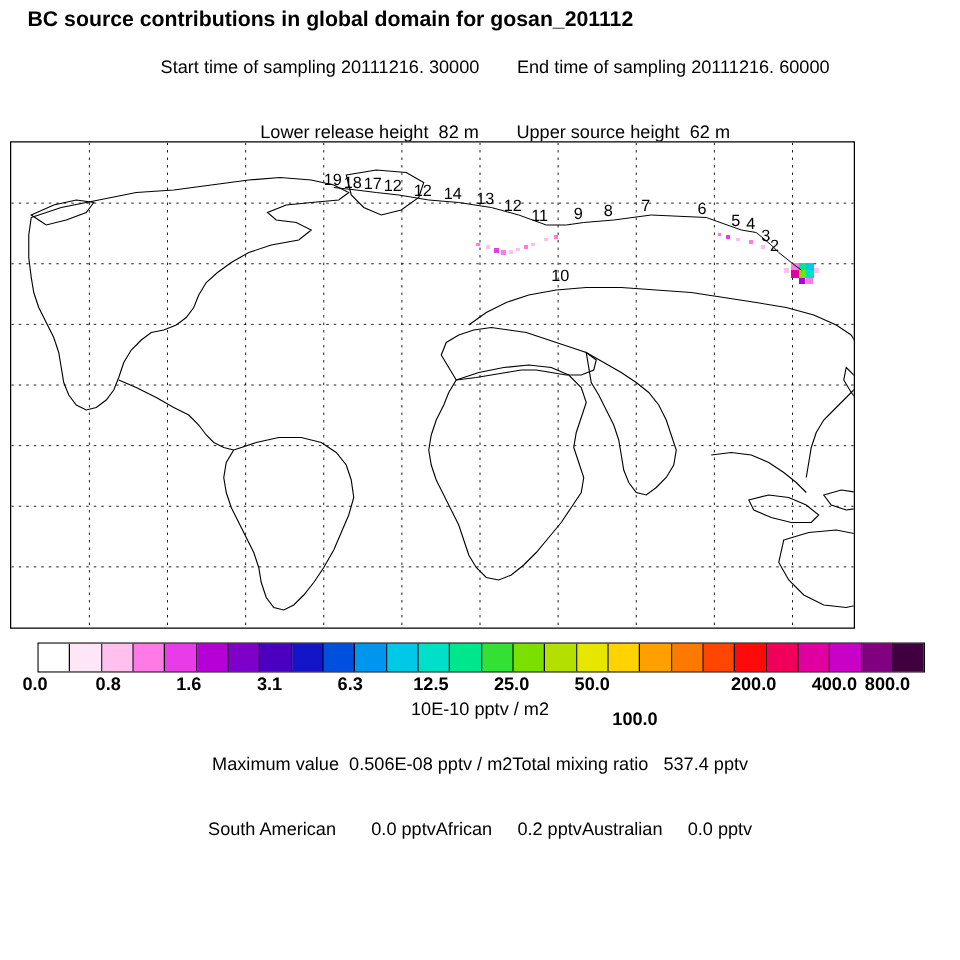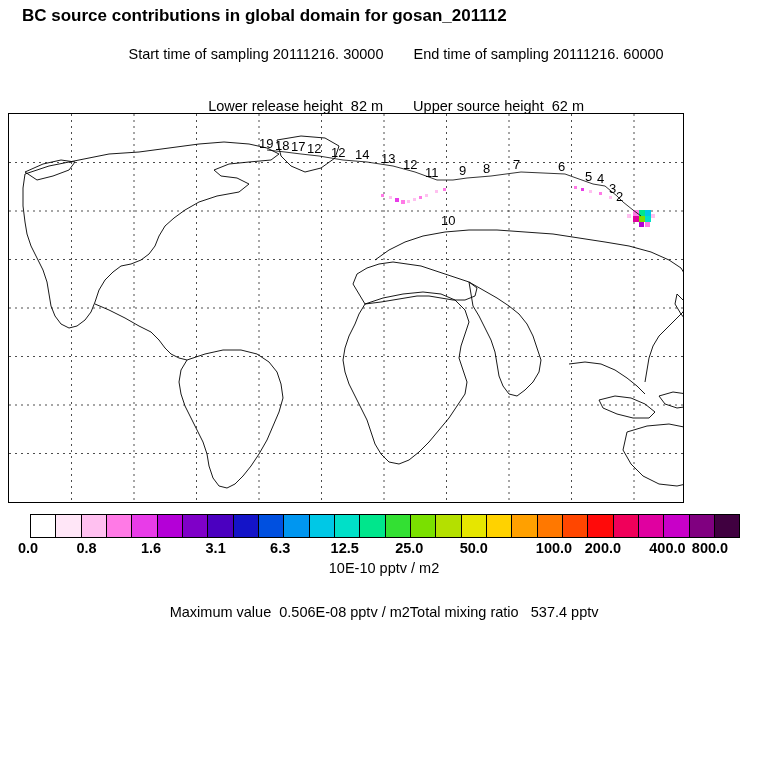--- a/index.html
+++ b/index.html
@@ -317,26 +317,29 @@
   </div>
   <div class="cbar-labels" id="cbar-labels">
       <span style="left: 28px;">0.0</span>
       <span style="left: 86.5455px;">0.8</span>
       <span style="left: 151.091px;">1.6</span>
       <span style="left: 215.636px;">3.1</span>
       <span style="left: 280.182px;">6.3</span>
       <span style="left: 344.727px;">12.5</span>
       <span style="left: 409.273px;">25.0</span>
       <span style="left: 473.818px;">50.0</span>
-      <span style="left: 554px;">100.0</span>
+      <span style="left: 508px; margin-top: 28px;">100.0</span>
       <span style="left: 602.909px;">200.0</span>
       <span style="left: 667.455px;">400.0</span>
       <span style="left: 710px;">800.0</span>
     </div>
   <div class="cbar-unit">10E-10 pptv / m2</div>
 
   <div class="footer">
     <div class="row first">
       <span>Maximum value</span><span>  </span><span>0.506E-08 pptv / m2</span><span class="gap-b"></span><span>Total mixing ratio</span><span>   </span><span>537.4 pptv</span>
     </div>
+    <div class="row">
+      <span>South American</span><span>       </span><span>0.0 pptv</span><span class="gap-b"></span><span>African</span><span>     </span><span>0.2 pptv</span><span class="gap-b"></span><span>Australian</span><span>     </span><span>0.0 pptv</span>
+    </div>
   </div>
 
 </div>
 
 </body></html>

